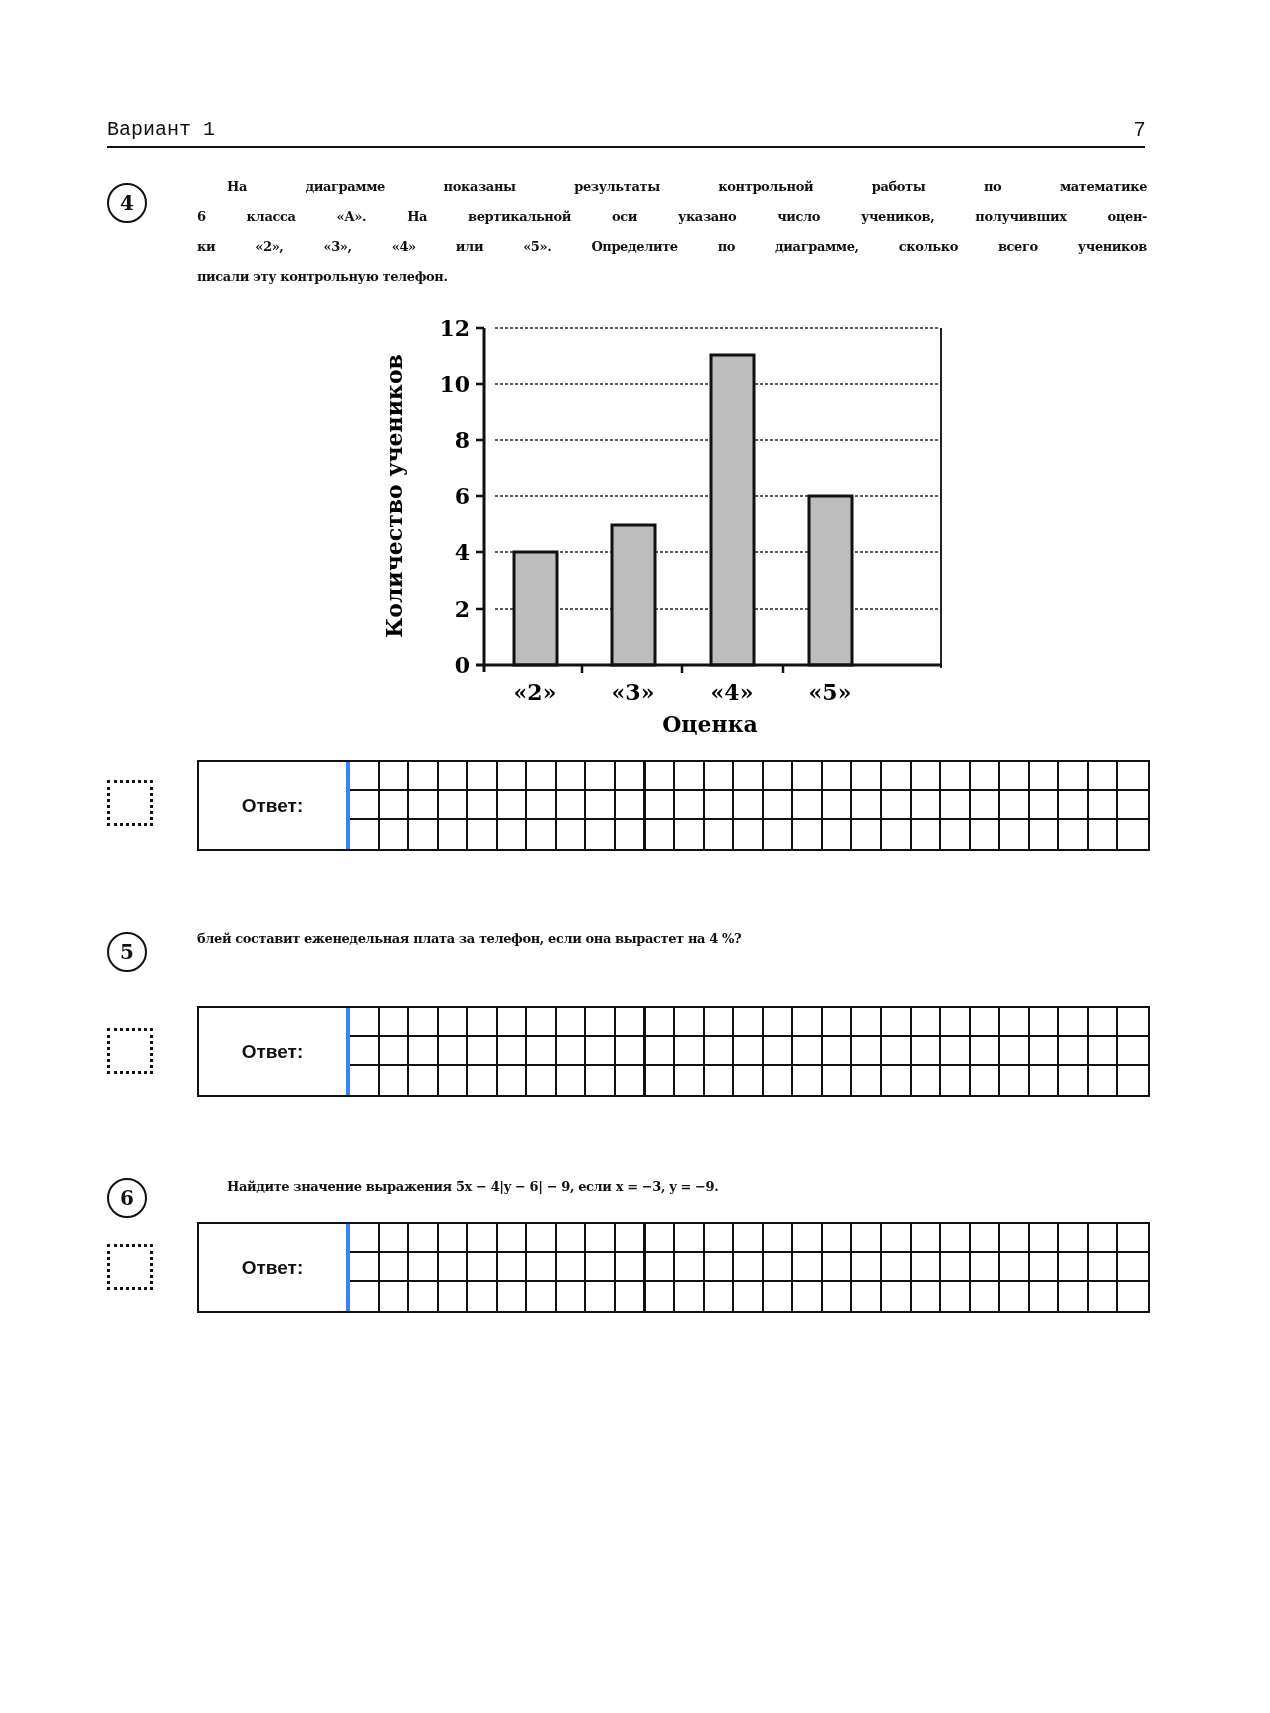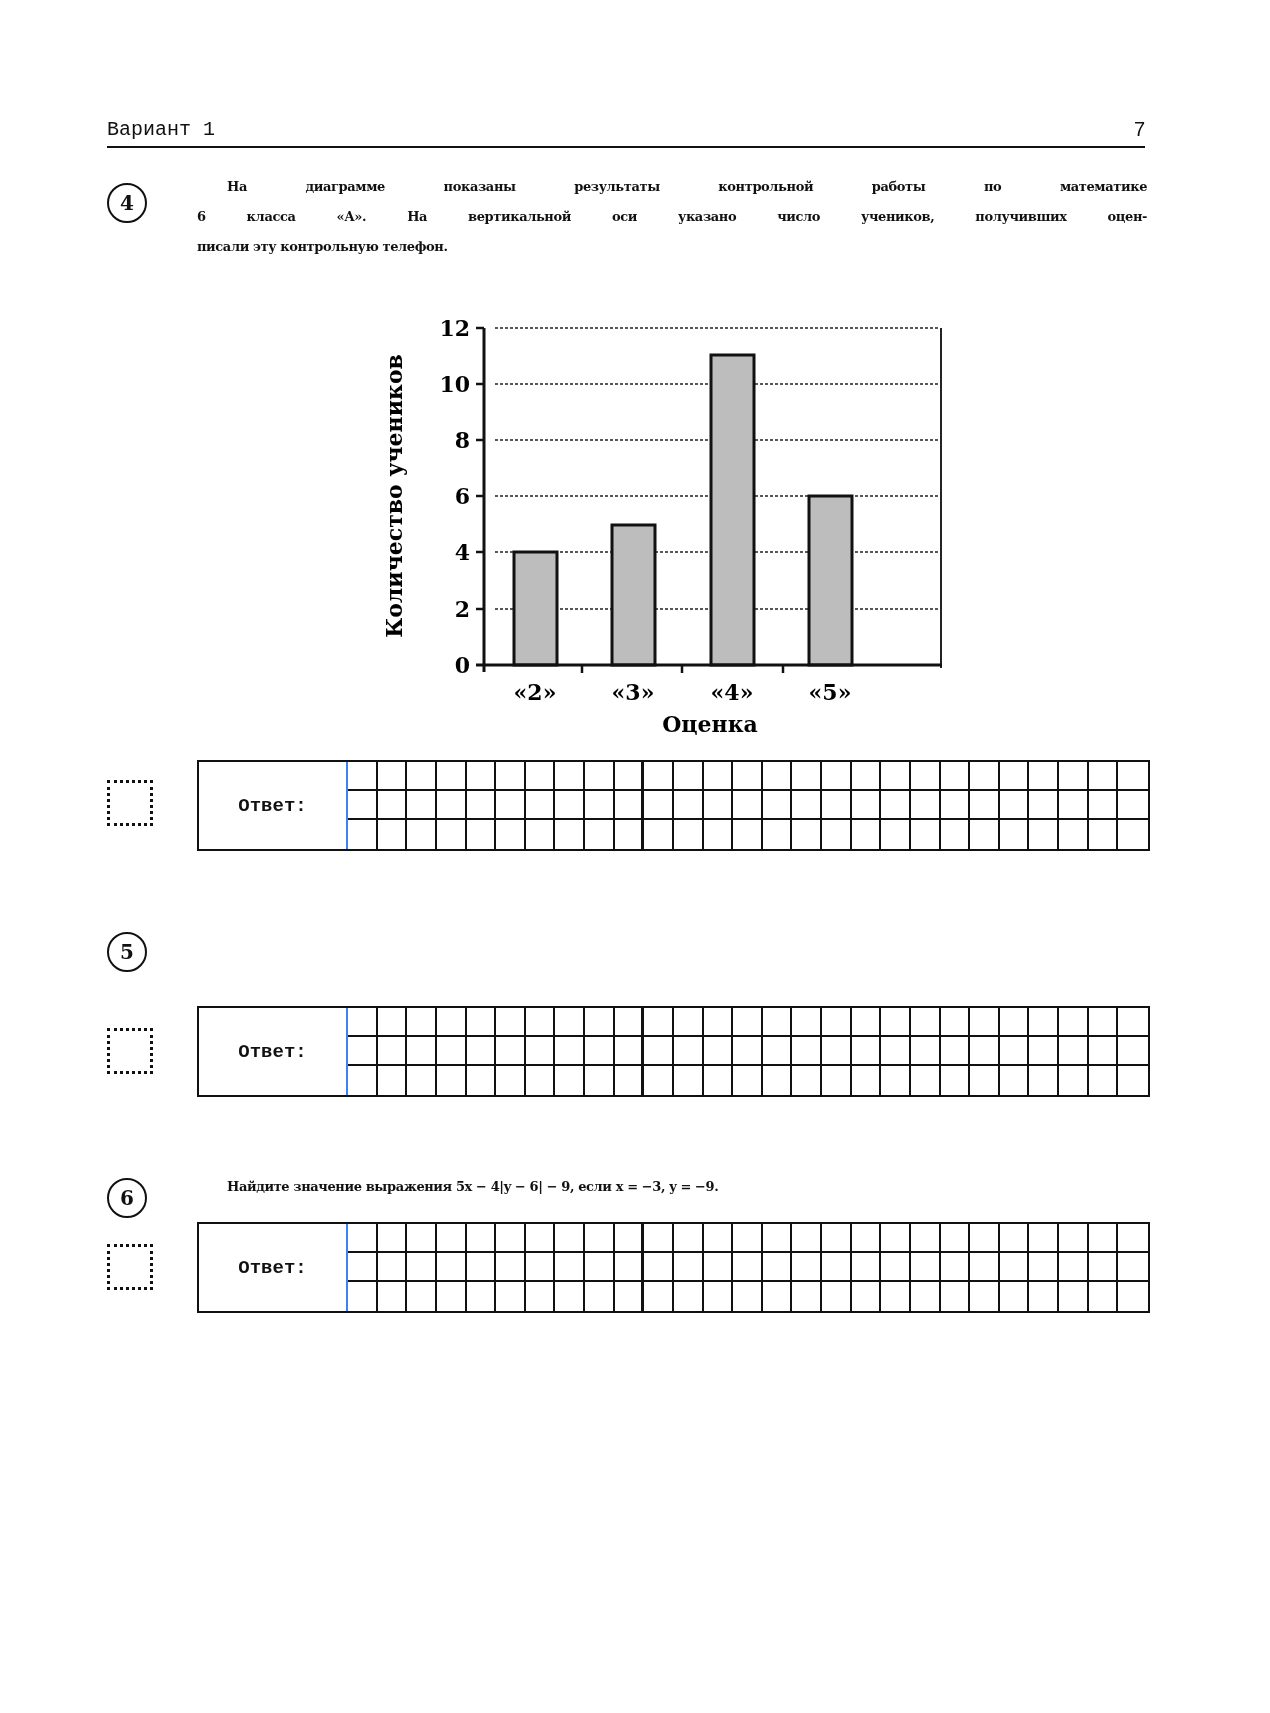--- a/index.html
+++ b/index.html
@@ -13,40 +13,41 @@
   .qnum { width:40px; height:40px; border:2.5px solid #111; border-radius:50%; font-weight:bold; font-size:20px; display:flex; align-items:center; justify-content:center; font-family:"DejaVu Serif", serif; box-sizing:border-box; }
 
   .qtext { font-family:"DejaVu Serif", serif; font-weight:bold; font-size:13px; line-height:30px; text-align:justify; letter-spacing:-0.4px; }
   .qtext .line { display:block; text-align:justify; text-align-last:justify; white-space:nowrap; }
   .qtext .line.last { text-align-last:left; }
   .qtext .indent { padding-left:30px; }
 
   .score-box { width:46px; height:46px; border:3px dotted #111; box-sizing:border-box; }
 
   .answer { border:2.5px solid #111; box-sizing:border-box; display:flex; }
-  .answer .label { width:147px; border-right:2px solid #3b82f6; display:flex; align-items:center; justify-content:center; font-weight:bold; font-size:19px; font-family:Liberation Mono, monospace; }
+  .answer .label { width:147px; border-right:4px solid #3b82f6; display:flex; align-items:center; justify-content:center; font-weight:bold; font-size:19px; font-family:Liberation Sans, sans-serif; }
   .answer .grid { flex:1; display:grid; grid-template-columns:repeat(27, 1fr); grid-template-rows:repeat(3, 1fr); }
   .answer .cell { border-right:2px solid #111; border-bottom:2px solid #111; }
   .answer .cell.lastcol { border-right:none; }
   .answer .cell.lastrow { border-bottom:none; }
   .answer .cell.thick { border-right:3.5px solid #111; }
 
   svg text { font-family:"DejaVu Serif", serif; font-weight:bold; }
 </style>
 </head>
 <body>
 
 <div class="abs header-left">Вариант 1</div>
 <div class="abs header-right">7</div>
 <div class="abs header-rule"></div>
 
 <div class="abs qnum" style="left:107px; top:183px;">4</div>
 <div class="abs qtext" style="left:197px; top:172px; width:950px;">
   <span class="line indent">На диаграмме показаны результаты контрольной работы по математике</span>
   <span class="line">6 класса «А». На вертикальной оси указано число учеников, получивших оцен-</span>
+  <span class="line">ки «2», «3», «4» или «5». Определите по диаграмме, сколько всего учеников</span>
   <span class="line last">писали эту контрольную телефон.</span>
 </div>
 
 <svg class="abs" style="left:380px; top:300px;" width="580" height="450" viewBox="0 0 580 450">
 
   <g stroke="#222" stroke-width="1.5" stroke-dasharray="3,2">
     <line x1="115" y1="28" x2="560" y2="28"></line>
     <line x1="115" y1="84" x2="560" y2="84"></line>
     <line x1="115" y1="140" x2="560" y2="140"></line>
     <line x1="115" y1="196" x2="560" y2="196"></line>
@@ -185,20 +186,21 @@
       <div class="cell lastrow"></div>
       <div class="cell lastrow"></div>
       <div class="cell lastrow"></div>
       <div class="cell lastrow"></div>
       <div class="cell lastcol lastrow"></div>
     </div>
 </div>
 
 <div class="abs qnum" style="left:107px; top:932px;">5</div>
 <div class="abs qtext" style="left:197px; top:924px; width:950px;">
+  <span class="line last">блей составит еженедельная плата за телефон, если она вырастет на 4 %?</span>
 </div>
 <div class="abs score-box" style="left:107px; top:1028px;"></div>
 <div class="abs answer" style="left:197px; top:1006px; width:953px; height:91px;">
   <div class="label">Ответ:</div>
   <div class="grid">
       <div class="cell"></div>
       <div class="cell"></div>
       <div class="cell"></div>
       <div class="cell"></div>
       <div class="cell"></div>

